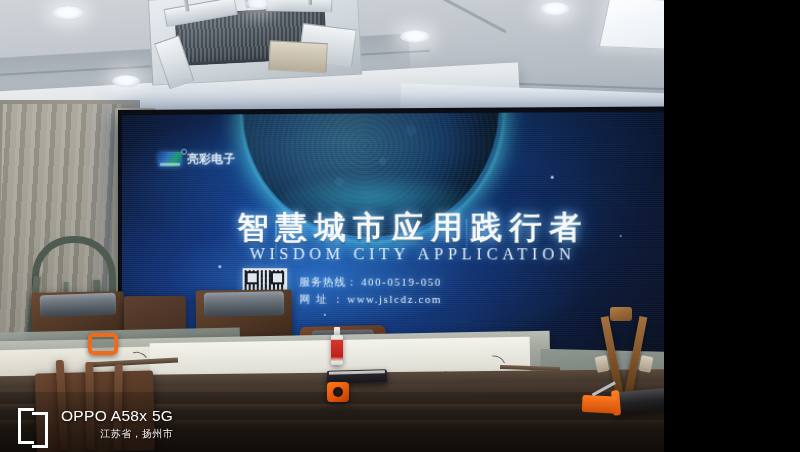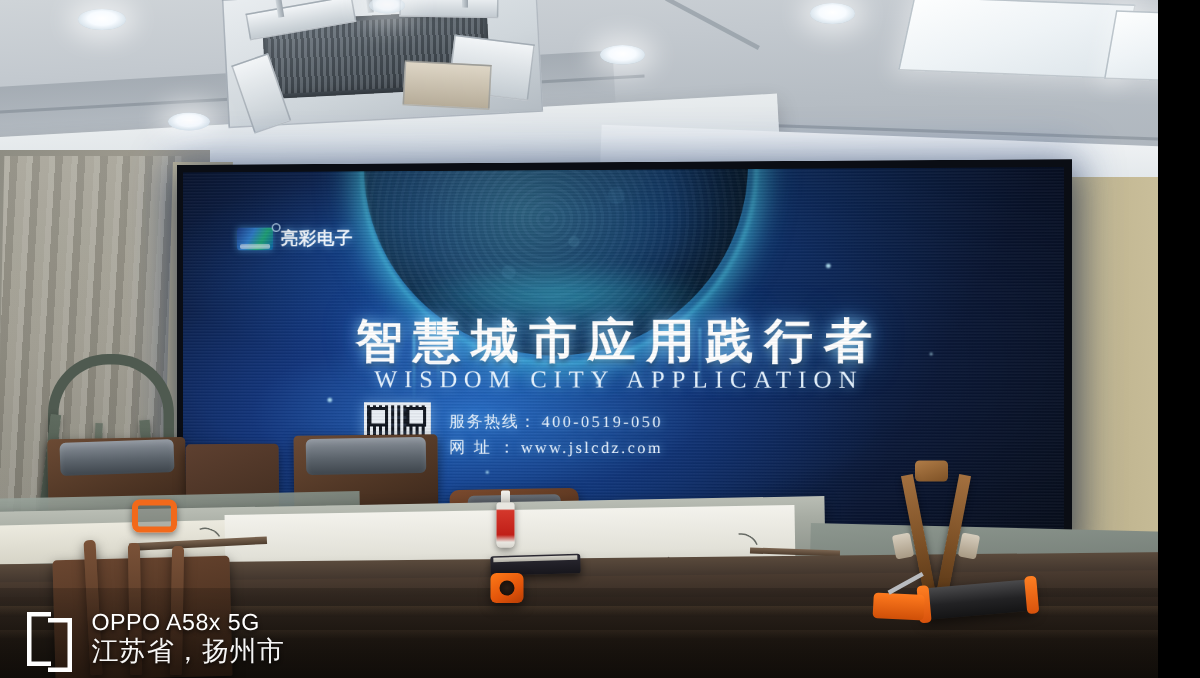--- a/index.html
+++ b/index.html
@@ -1,18 +1,18 @@
 <!DOCTYPE html>
 <html><head>
 <meta charset="utf-8">
 <style>
   html,body{margin:0;padding:0;background:#000;}
   body{font-family:"Liberation Sans",sans-serif;}
 
-  .stage{position:relative;width:772px;height:452px;overflow:hidden;background:#7f1d1d;}
+  .stage{position:relative;width:664px;height:452px;overflow:hidden;background:#7f1d1d;}
 
   
   .ceiling{position:absolute;left:0;top:0;width:800px;height:132px;
     background:linear-gradient(176deg,#cfd4d8 0%,#c3c9cf 28%,#b6bdc4 55%,#aab2ba 100%);}
   .ceiling-soffit{position:absolute;left:-40px;top:78px;width:560px;height:58px;
     background:linear-gradient(180deg,#e8ecee 0%,#dfe4e7 40%,#c9d0d5 100%);
     transform:rotate(-3.2deg);box-shadow:0 6px 14px rgba(0,0,0,.18);}
   .ceiling-soffit2{position:absolute;left:400px;top:92px;width:460px;height:50px;
     background:linear-gradient(180deg,#eef1f3 0%,#e2e7ea 50%,#ccd3d8 100%);
     transform:rotate(2.2deg);}
@@ -219,22 +219,22 @@
   
   .watermark{position:absolute;left:18px;top:406px;display:flex;align-items:center;gap:13px;z-index:40;}
   .wm-logo{position:relative;width:30px;height:34px;}
   .wm-l{position:absolute;left:0;top:0;width:13px;height:30px;
     border:3px solid #fff;border-right:none;}
   .wm-r{position:absolute;right:0;top:4px;width:13px;height:30px;
     border:3px solid #fff;border-left:none;}
   .wm-text{color:#fff;}
   .wm-title{font-size:15.5px;letter-spacing:.3px;line-height:19px;
     text-shadow:0 1px 3px rgba(0,0,0,.8);}
-  .wm-sub{font-size:18px;letter-spacing:.4px;line-height:18px;opacity:.96;
-    text-shadow:0 1px 3px rgba(0,0,0,.8);}
+  .wm-sub{font-size:10px;letter-spacing:.4px;line-height:18px;opacity:.96;
+    text-shadow:0 1px 3px rgba(0,0,0,.8);text-align:right;}
 </style>
 </head>
 <body>
 
 <div class="stage">
 
   <div class="ceiling">
     <div class="ceiling-recess"></div>
     <div class="ceiling-line" style="left:-10px;top:62px;width:440px;transform:rotate(-3.2deg);"></div>
     <div class="ceiling-line" style="left:400px;top:86px;width:420px;transform:rotate(2deg);"></div>

